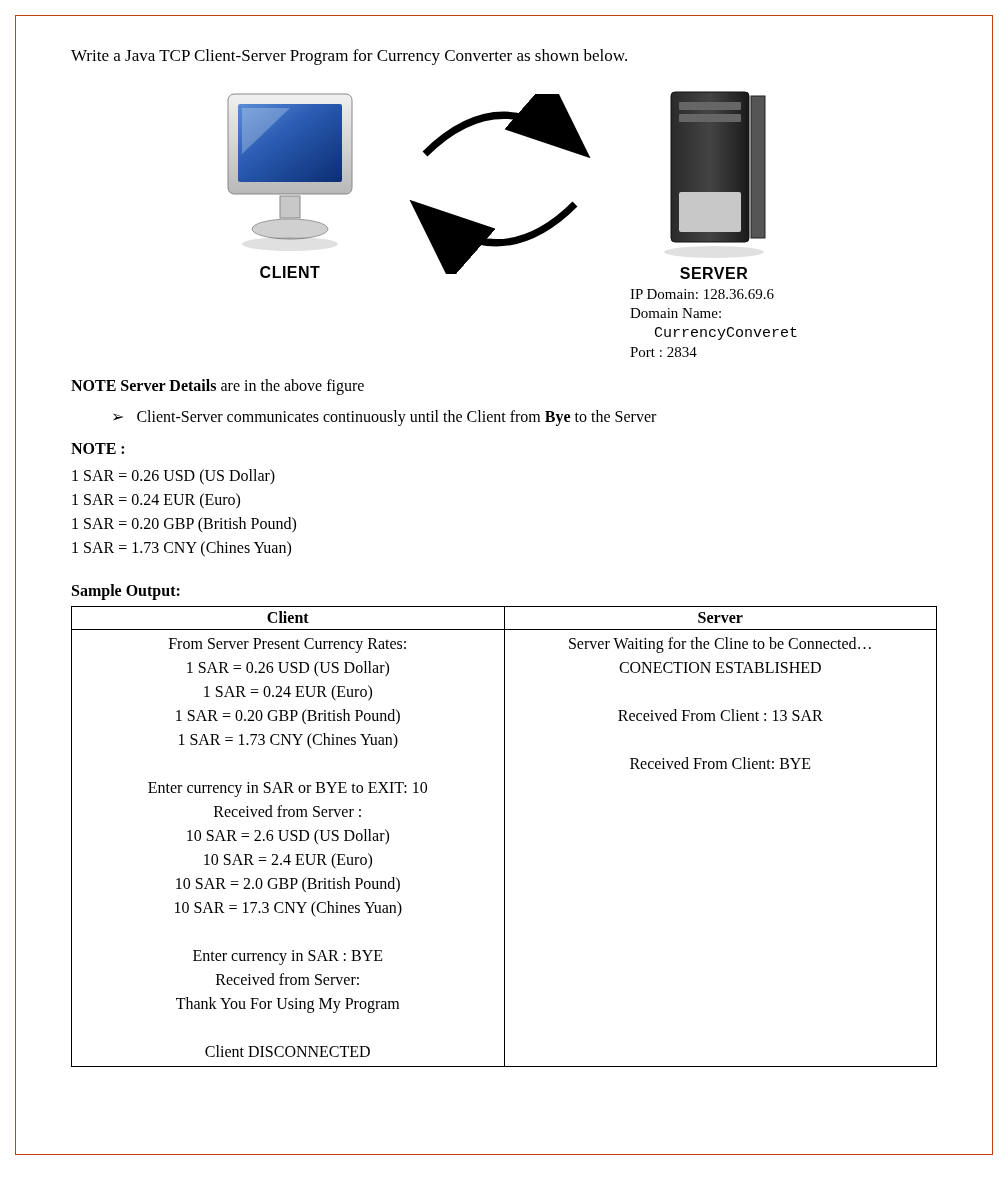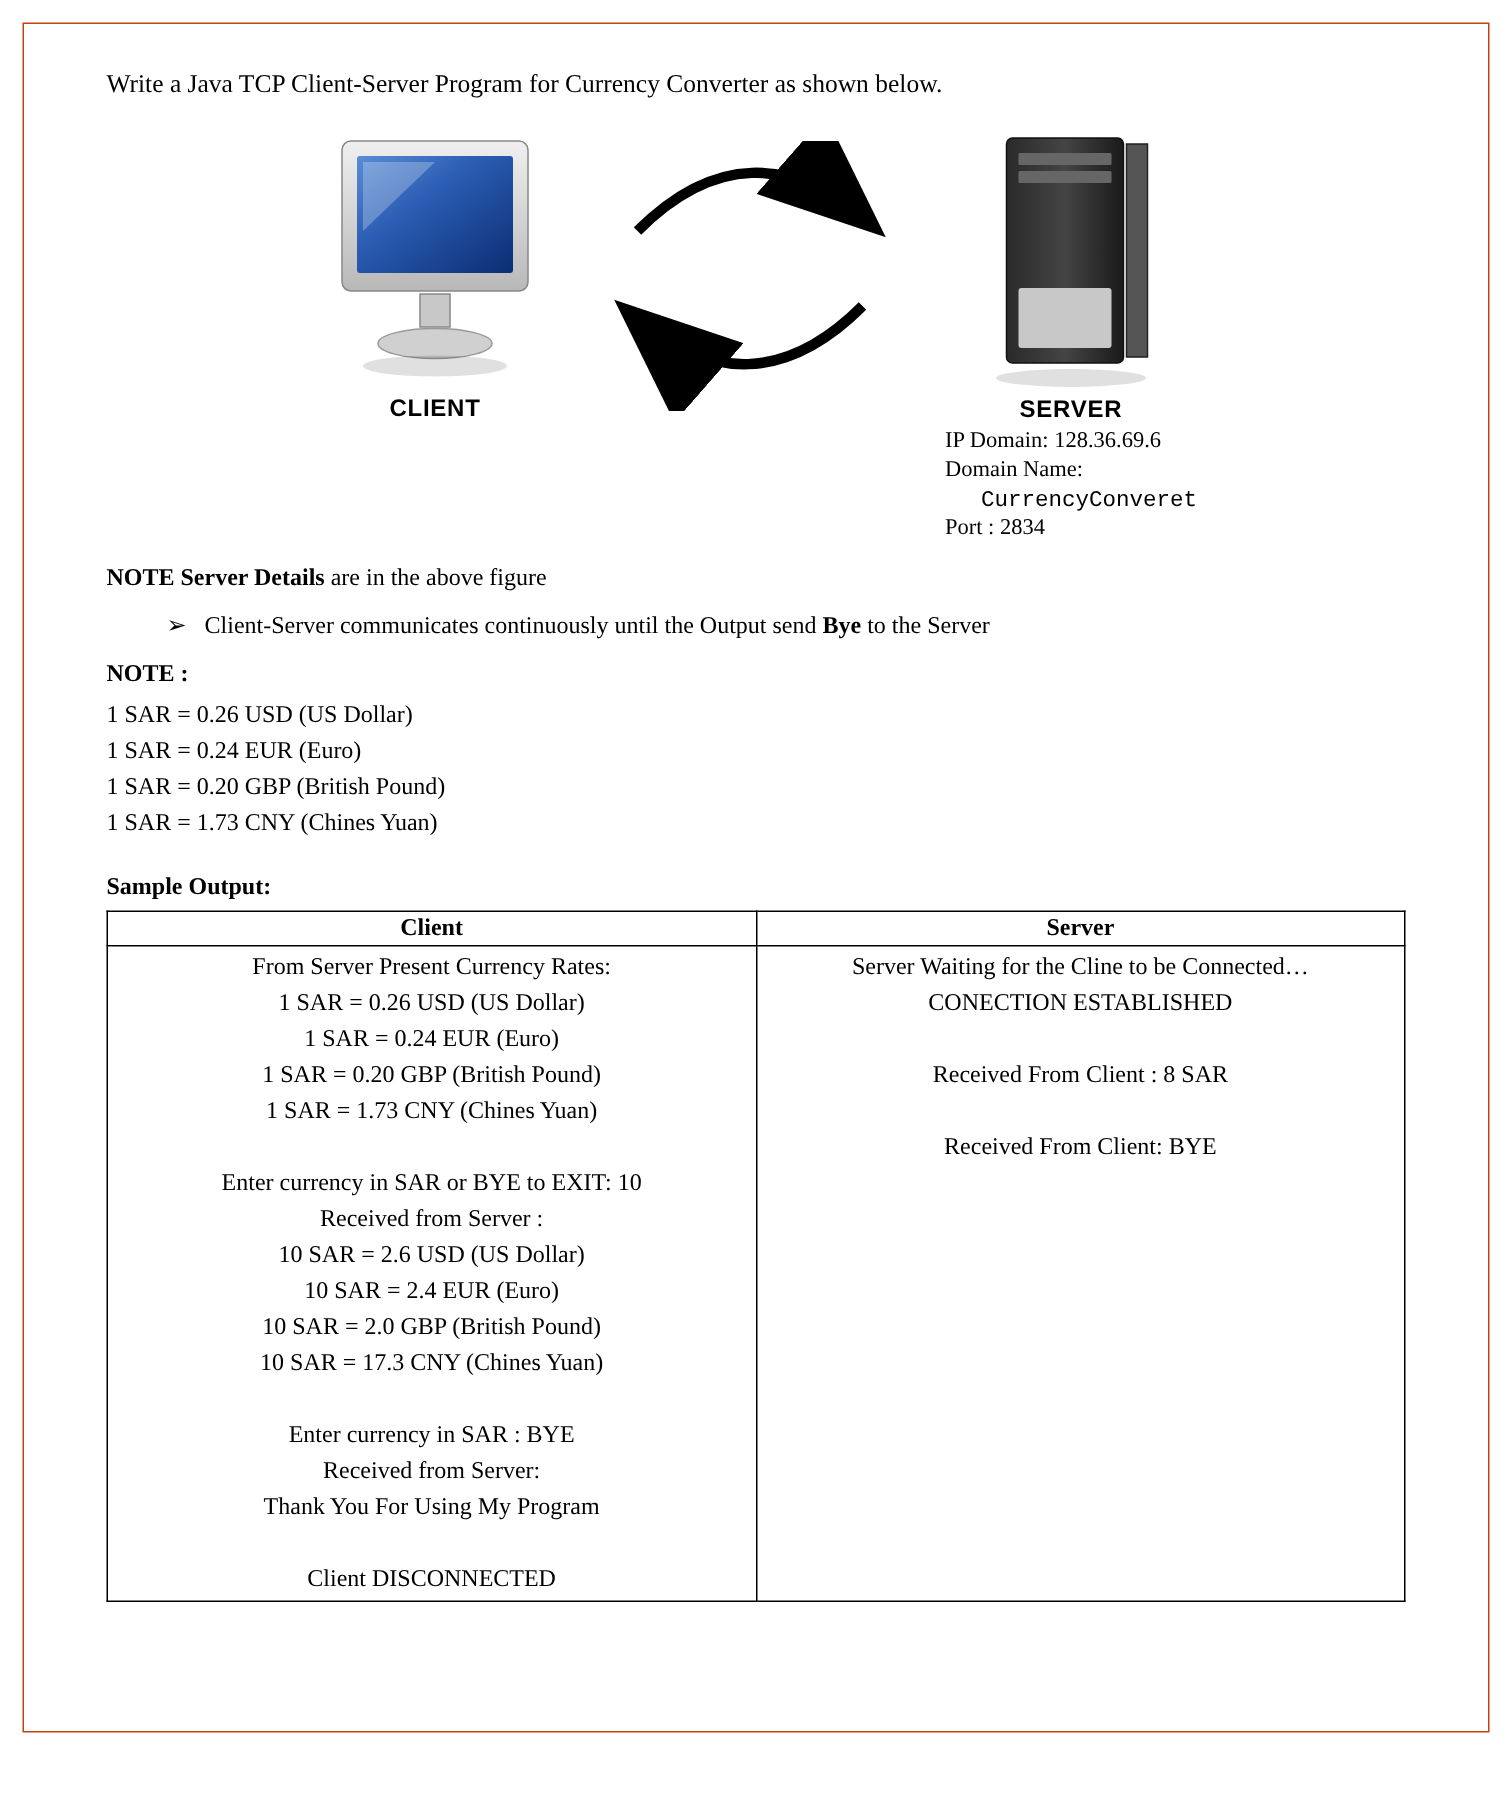--- a/index.html
+++ b/index.html
@@ -176,21 +176,21 @@
     </div>
 
   </div>
 
   <div class="note-heading">
     <b>NOTE Server Details</b><span> are in the above figure</span>
   </div>
 
   <div class="bullet-line">
     <span class="bullet-arrow">➢</span>
-    <span>Client-Server communicates continuously until the Output send </span><b>Bye</b><span> to the Server</span>
+    <span>Client-Server communicates continuously until the Client from </span><b>Bye</b><span> to the Server</span>
   </div>
 
   <div>
     <span class="note-label">NOTE :</span>
     <div class="rates-block">
       <div>1 SAR =  0.26 USD (US Dollar)</div>
       <div>1 SAR =  0.24 EUR (Euro)</div>
       <div>1 SAR =  0.20 GBP (British Pound)</div>
       <div>1 SAR = 1.73 CNY (Chines Yuan)</div>
     </div>
@@ -224,21 +224,21 @@
 Enter currency in SAR : BYE
 Received from Server:
 Thank You For Using My Program
 
 Client DISCONNECTED</div>
           </td>
         <td>
             <div class="cell-content">Server Waiting for the Cline to be Connected…
 CONECTION ESTABLISHED
 
-Received From Client : 8 SAR
+Received From Client : 13 SAR
 
 Received From Client: BYE</div>
           </td>
       </tr>
     </tbody>
   </table>
 
 </div>
 
 </body></html>

